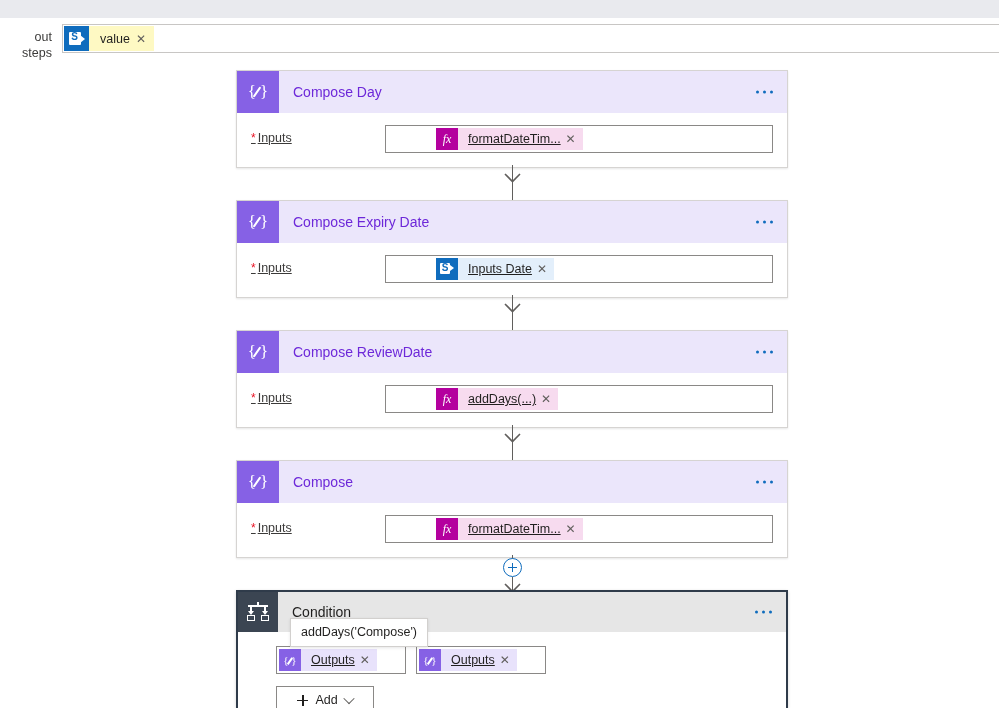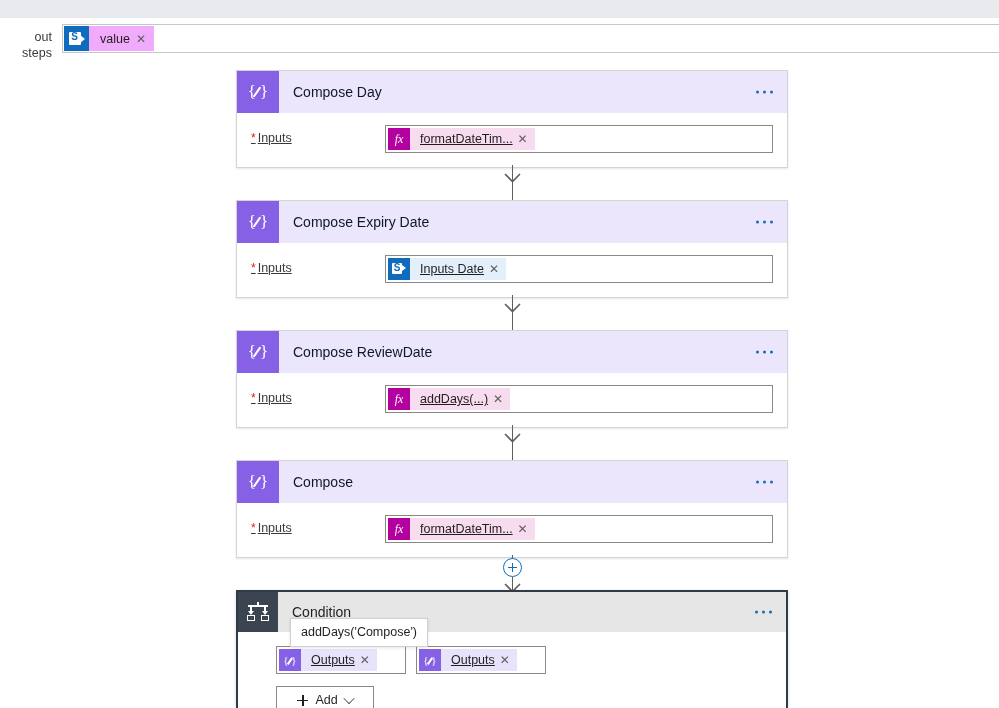--- a/index.html
+++ b/index.html
@@ -48,21 +48,21 @@
     background: #ffffff;
     border: 1px solid #c8c6c4;
     border-right: none;
     box-sizing: border-box;
   }
   .chip {
     display: inline-flex;
     align-items: center;
     height: 25px;
     margin: 1px 0 0 1px;
-    background: #f0abfc;
+    background: #fef9c3;
     font-size: 12.5px;
     color: #201f1e;
     white-space: nowrap;
   }
   .chip-ico {
     width: 25px; height: 25px;
     display: flex;
     align-items: center;
     justify-content: center;
     flex: 0 0 auto;
@@ -135,21 +135,21 @@
     width: 42px; height: 42px;
     flex: 0 0 auto;
     background: #8661e5;
     display: flex;
     align-items: center;
     justify-content: center;
   }
   .card-title {
     padding-left: 14px;
     font-size: 14px;
-    color: #0f172a;
+    color: #6d28d9;
     white-space: nowrap;
     overflow: hidden;
   }
   .ellipsis-btn {
     position: absolute;
     right: 12px; top: 50%;
     transform: translateY(-50%);
     display: flex;
     gap: 4px;
     cursor: pointer;
@@ -203,20 +203,21 @@
     margin-right: 2px;
   }
   .field-input {
     flex: 1 1 auto;
     height: 28px;
     border: 1px solid #8a8886;
     background: #ffffff;
     display: flex;
     align-items: center;
     box-sizing: border-box;
+    padding-left: 48px;
   }
 
   
   .chip-sm {
     display: inline-flex;
     align-items: center;
     height: 22px;
     margin-left: 2px;
     white-space: nowrap;
     font-size: 12.5px;

